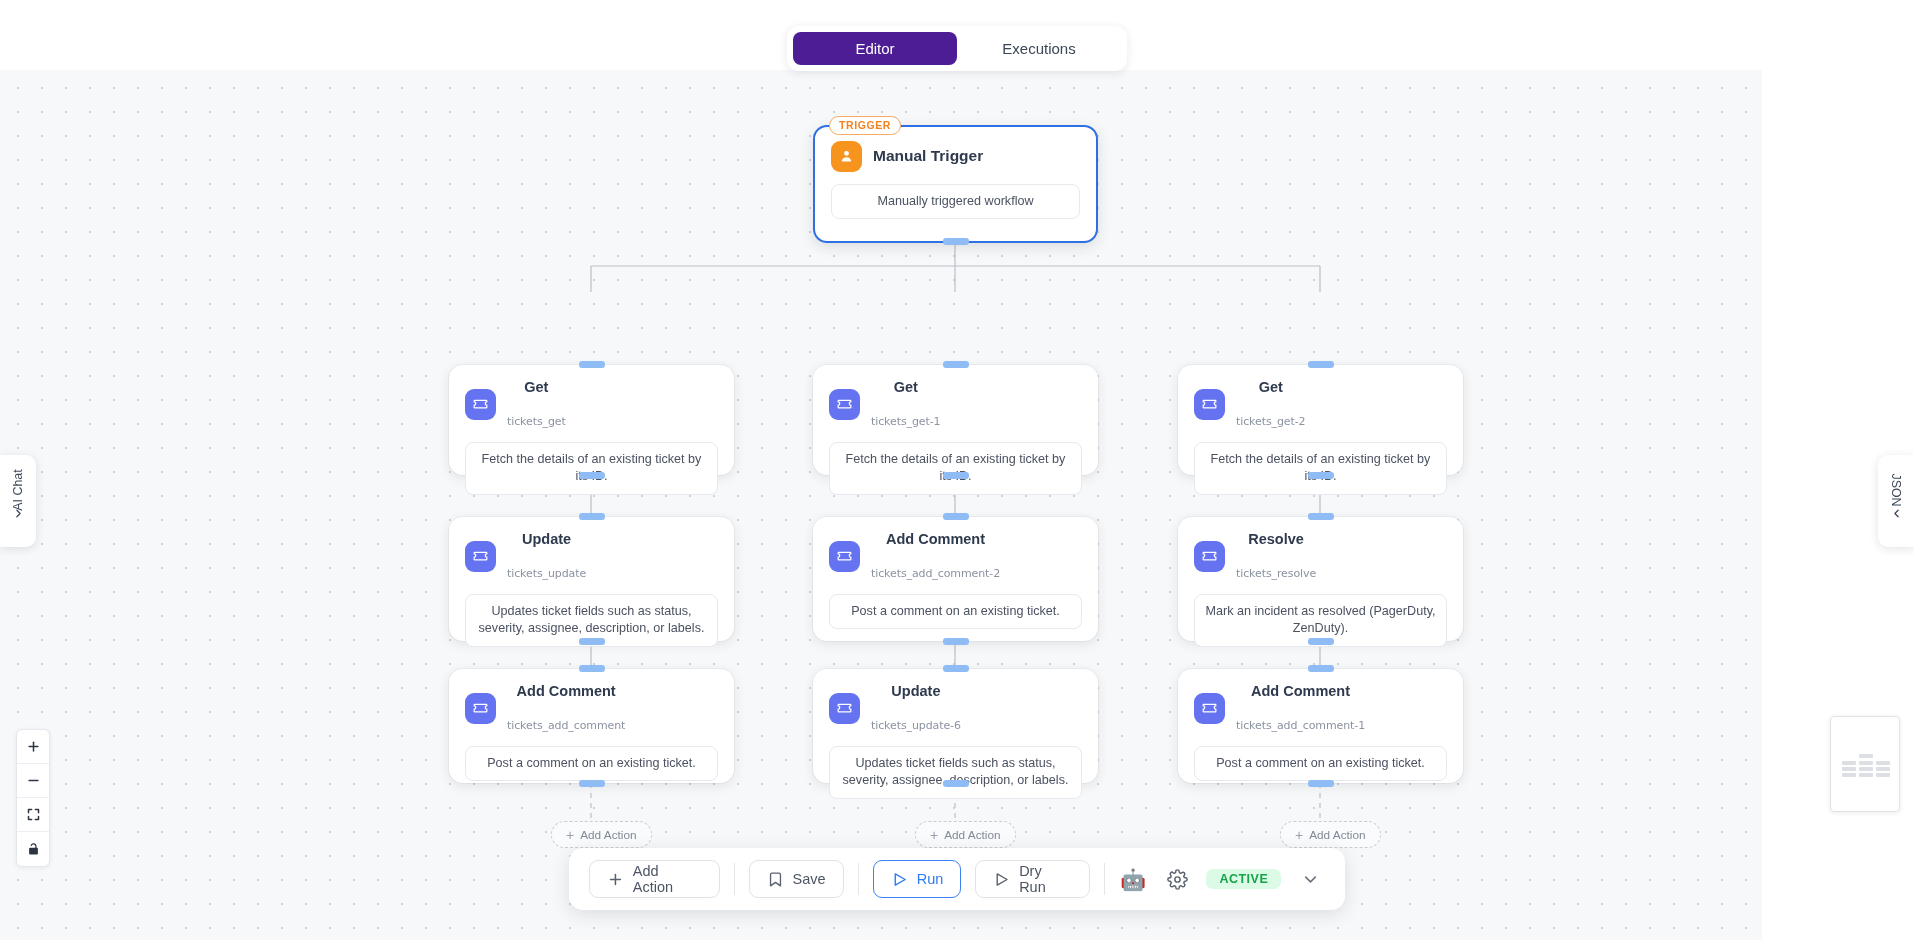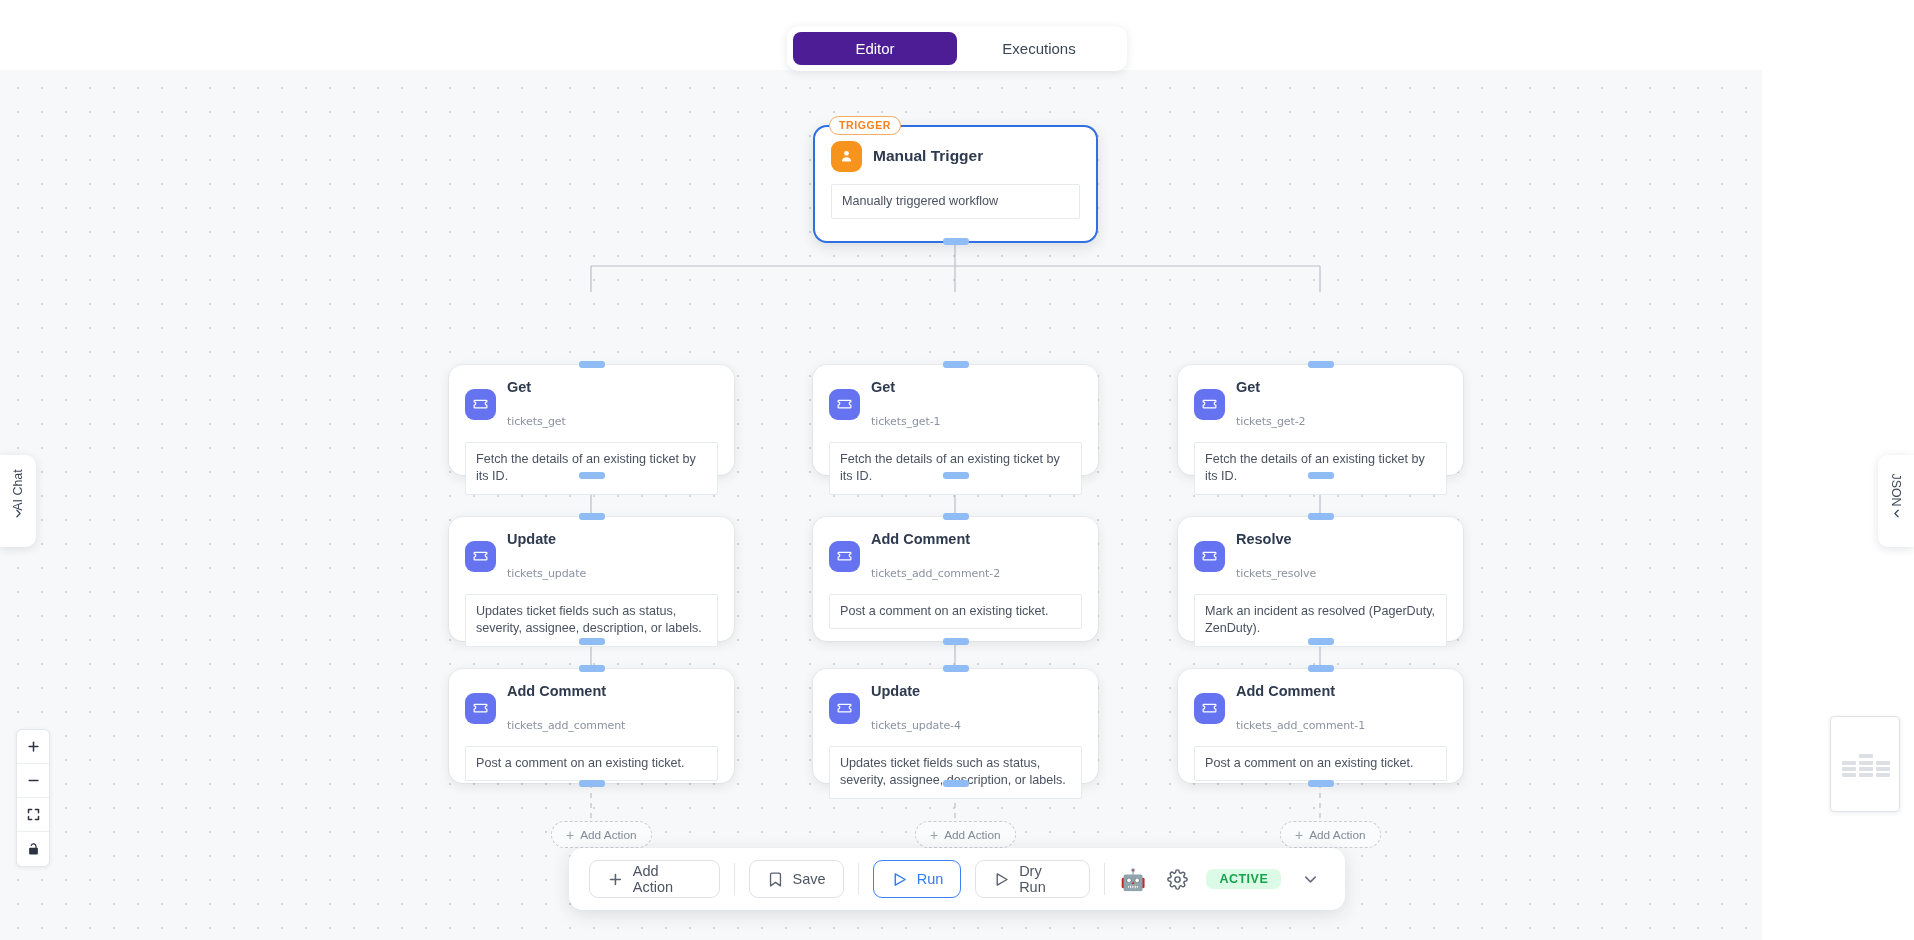--- a/index.html
+++ b/index.html
@@ -58,20 +58,21 @@
 
   
   .canvas {
     position: absolute; top: 70px; left: 0;
     width: 1762px; height: 870px;
     background-color: #f7f8f9;
     background-image: radial-gradient(#cfd4da 1.1px, transparent 1.2px);
     background-size: 24px 24px;
     background-position: 6px 6px;
     overflow: hidden;
+    text-align: center;
   }
 
   
   .edges { position: absolute; inset: 0; width: 1914px; height: 870px; pointer-events: none; }
 
   
   .node {
     position: absolute;
     background: #ffffff;
     border-radius: 14px;
@@ -97,21 +98,21 @@
     flex: 0 0 auto;
   }
   .node-icon.orange { background: #f7941e; }
   .node-icon.indigo { background: #6573f0; }
   .node-titles { display: flex; flex-direction: column; justify-content: center; }
   .node-title { font-size: 14.5px; font-weight: bold; color: #2e3a4d; line-height: 1.18; }
   .node-sub { font-size: 11px; color: #8b93a1; line-height: 1.35; margin-top: 19px;
               font-family: "DejaVu Sans", sans-serif; letter-spacing: -.1px; }
   .node-desc {
     margin-top: 12px;
-    border: 1px solid #e6e9ee; border-radius: 2px;
+    border: 1px solid #e6e9ee; border-radius: 8px;
     padding: 8px 10px;
     font-size: 12.6px; color: #4a5160; line-height: 1.38;
     background: #ffffff;
   }
   .trigger .node-title { font-size: 15.5px; }
 
   .port {
     position: absolute; left: 50%; transform: translateX(-50%);
     width: 26px; height: 7px; border-radius: 3px;
     background: #8fbcf5;
@@ -355,21 +356,21 @@
     <div class="node" style="left:813px; top:599px; width:285px; height:114px;">
       <div class="port top"></div>
       <div class="node-head">
         <div class="node-icon indigo">
           <svg width="17" height="17" viewBox="0 0 24 24" fill="none" stroke="#ffffff" stroke-width="1.7" stroke-linejoin="round">
             <path d="M3 8.2c1.3 0 2.3 1 2.3 2.3S4.3 12.8 3 12.8v3a1 1 0 0 0 1 1h16a1 1 0 0 0 1-1v-3c-1.3 0-2.3-1-2.3-2.3s1-2.3 2.3-2.3v-1a1 1 0 0 0-1-1H4a1 1 0 0 0-1 1v1z"></path>
           </svg>
         </div>
         <div class="node-titles">
           <div class="node-title">Update</div>
-          <div class="node-sub">tickets_update-4</div>
+          <div class="node-sub">tickets_update-6</div>
         </div>
       </div>
       <div class="node-desc">Updates ticket fields such as status, severity, assignee, description, or labels.</div>
       <div class="port bottom"></div>
     </div>
 
     <div class="add-ghost" style="left:915px; top:751px;">
       <span class="pl">+</span>
       <span>Add Action</span>
     </div>

